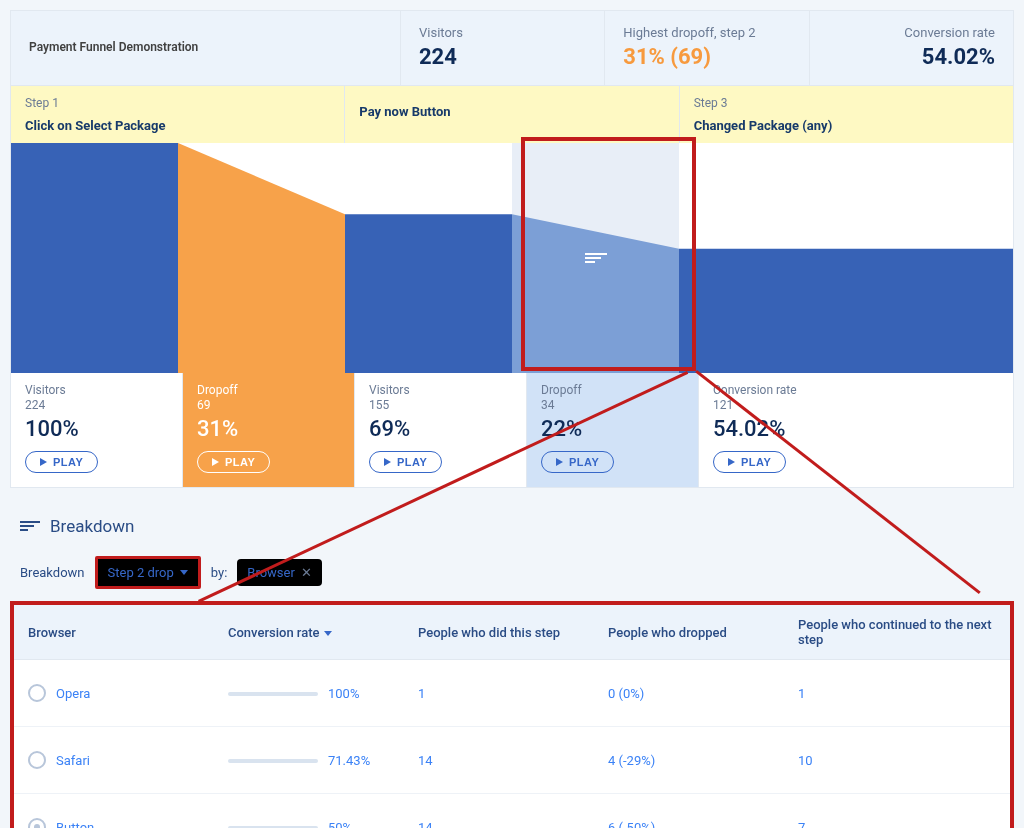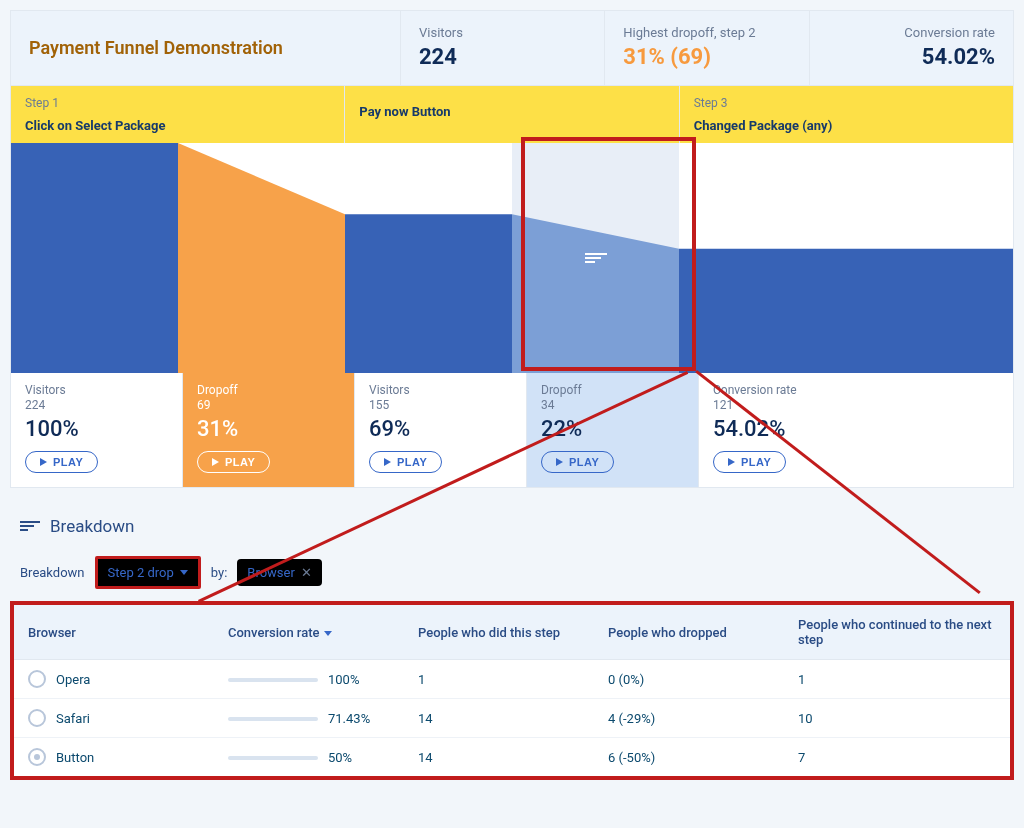--- a/index.html
+++ b/index.html
@@ -3,28 +3,28 @@
 <meta charset="utf-8">
 <style>
   * { box-sizing: border-box; margin: 0; padding: 0; }
   body { font-family: -apple-system, BlinkMacSystemFont, "Segoe UI", Roboto, Arial, sans-serif; background: #f2f6fa; width: 1024px; height: 828px; overflow: hidden; color: #1f3b6b; }
   .container { padding: 10px 10px 0 10px; }
 
   
   .header-row { display: flex; background: #ecf3fb; border: 1px solid #e1e8f0; }
   .header-cell { padding: 14px 18px 16px 18px; border-right: 1px solid #e1e8f0; }
   .header-cell:last-child { border-right: none; }
-  .header-title { flex: 0 0 390px; display: flex; align-items: center; font-weight: 600; font-size: 18px; color: #a16207; }
+  .header-title { flex: 0 0 390px; display: flex; align-items: center; font-weight: 600; font-size: 12px; color: #404040; }
   .header-metric { flex: 1; }
   .header-metric .mlabel { font-size: 13px; color: #6b7b95; margin-bottom: 4px; }
   .header-metric .mvalue { font-size: 22px; font-weight: 700; color: #0f2b57; }
   .header-metric.orange .mvalue { color: #f79a3e; }
 
   
-  .steps-row { display: flex; border-left: 1px solid #e1e8f0; border-right: 1px solid #e1e8f0; background: #fde047; }
+  .steps-row { display: flex; border-left: 1px solid #e1e8f0; border-right: 1px solid #e1e8f0; background: #fef9c3; }
   .step-cell { flex: 1; padding: 10px 14px 10px 14px; border-right: 1px solid #e1e8f0; }
   .step-cell:last-child { border-right: none; }
   .step-no { font-size: 12px; color: #6b7b95; }
   .step-name { font-size: 13px; font-weight: 700; color: #173a6a; margin-top: 8px; }
 
   
   .funnel-row { display: flex; border-left: 1px solid #e1e8f0; border-right: 1px solid #e1e8f0; height: 230px; background: #fff; position: relative; }
   .funnel-col { flex: 1; display: flex; position: relative; }
   .funnel-half { flex: 1; position: relative; overflow: hidden; }
   .funnel-half svg { position: absolute; inset: 0; width: 100%; height: 100%; }
@@ -64,21 +64,21 @@
   .bd-filter-row { display:flex; align-items:center; gap:10px; padding: 12px 10px; color:#2a4c85; font-size:13px;}
   .bd-chip { display:inline-flex; align-items:center; gap:6px; padding:6px 10px; border-radius:4px; background:#000000; color:#3667c8; cursor:pointer; }
   .bd-chip .caret{ width:0;height:0;border-left:4px solid transparent;border-right:4px solid transparent;border-top:5px solid #3667c8;}
   .bd-chip .xicon{ font-size:13px; color:#6b7b95; }
   .bd-chip.sel{ border:3px solid #c11c1c; border-radius:2px;}
 
   
   .bd-table-wrap { border: 4px solid #c11c1c; }
   .bd-table { width: 100%; border-collapse: collapse; background: #fff; }
   .bd-table th { text-align: left; font-weight: 500; font-size: 13px; color: #2a4c85; padding: 12px 14px; background: #ecf3fb; border-bottom: 1px solid #e1e8f0; }
-  .bd-table td { font-size: 13px; color: #0c4a6e; padding: 10px 14px; border-bottom: 1px solid #eef2f7; }
+  .bd-table td { font-size: 13px; color: #3b82f6; padding: 24px 14px; border-bottom: 1px solid #eef2f7; }
   .bd-table tr:last-child td { border-bottom: none; }
   .sort-caret { display:inline-block; width:0;height:0;border-left:4px solid transparent;border-right:4px solid transparent;border-top:5px solid #3667c8; margin-left:4px; vertical-align:middle;}
   .browser-cell { display:flex; align-items:center; gap:10px; }
   .bicon { width:18px; height:18px; border-radius:50%; border:2px solid #b8c6da; display:inline-flex; align-items:center; justify-content:center; }
   .bicon.inner::after{ content:""; width:6px;height:6px;border-radius:50%;background:#b8c6da; display:block;}
   .bar-track { display:inline-block; width:90px; height:4px; background:#d9e3ef; border-radius:2px; vertical-align:middle; margin-right:10px; position:relative;}
   .bar-fill { height:100%; background:#3667c8; border-radius:2px; }
 
   .wrap-rel { position: relative; }
 </style>

